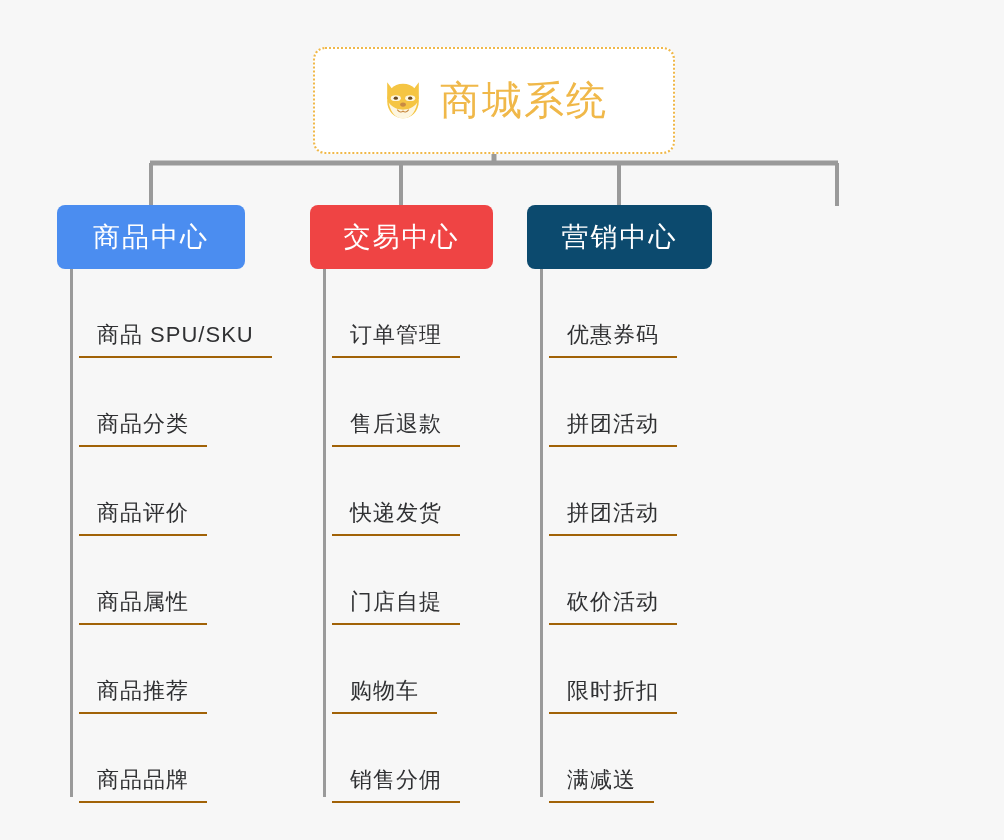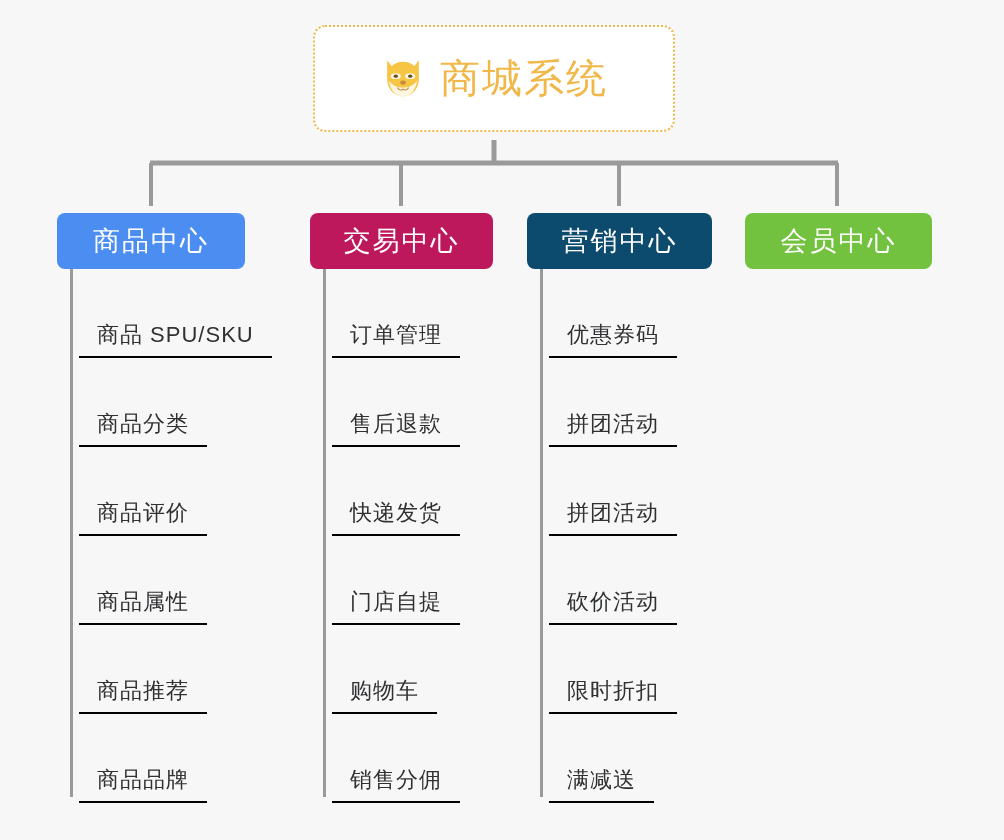--- a/index.html
+++ b/index.html
@@ -19,21 +19,21 @@
     position: absolute;
     left: 0; top: 0;
     width: 1004px;
     height: 840px;
   }
 
   
   .root-node {
     position: absolute;
     left: 313px;
-    top: 25px;
+    top: 47px;
     width: 362px;
     height: 107px;
     box-sizing: border-box;
     background: #ffffff;
     border: 2px dotted #f0b849;
     border-radius: 12px;
     display: flex;
     align-items: center;
     justify-content: center;
     gap: 14px;
@@ -61,30 +61,29 @@
     height: 840px;
     pointer-events: none;
   }
 
   
   .branch {
     position: absolute;
     top: 205px;
   }
   .branch-header {
-    height: 56px;
+    height: 64px;
     border-radius: 8px;
     display: flex;
     align-items: center;
     justify-content: center;
     color: #ffffff;
     font-size: 27px;
     letter-spacing: 2px;
     box-sizing: border-box;
-    margin-top: 8px;
   }
   .leaf-list {
     position: relative;
     margin-top: 0;
     padding-left: 22px;
     box-sizing: border-box;
   }
   .leaf-spine {
     position: absolute;
     left: 13px;
@@ -97,21 +96,21 @@
     height: 89px;
     display: flex;
     align-items: flex-end;
     box-sizing: border-box;
   }
   .leaf-label {
     font-size: 22px;
     color: #303133;
     white-space: nowrap;
     padding: 0 18px 6px 18px;
-    border-bottom: 2px solid #000000;
+    border-bottom: 2px solid #a16207;
     letter-spacing: 1px;
     display: inline-block;
   }
 </style>
 </head>
 <body>
 
 <div id="chart-root">
 
   <svg id="connectors" viewBox="0 0 1004 840" width="1004" height="840">
@@ -165,21 +164,21 @@
       <div class="leaf-item">
           <span class="leaf-label">商品推荐</span>
         </div>
       <div class="leaf-item">
           <span class="leaf-label">商品品牌</span>
         </div>
     </div>
   </div>
 
   <div class="branch" style="left:310px; width:183px;">
-    <div class="branch-header" style="background:#be185d;">
+    <div class="branch-header" style="background:#ef4444;">
       <span>交易中心</span>
     </div>
     <div class="leaf-list">
       <div class="leaf-spine" style="height:528px;"></div>
       <div class="leaf-item">
           <span class="leaf-label">订单管理</span>
         </div>
       <div class="leaf-item">
           <span class="leaf-label">售后退款</span>
         </div>
@@ -219,18 +218,15 @@
       <div class="leaf-item">
           <span class="leaf-label">限时折扣</span>
         </div>
       <div class="leaf-item">
           <span class="leaf-label">满减送</span>
         </div>
     </div>
   </div>
 
   <div class="branch" style="left:745px; width:187px;">
-    <div class="branch-header" style="background:#72c13f;">
-      <span>会员中心</span>
-    </div>
   </div>
 
 </div>
 
 </body></html>

